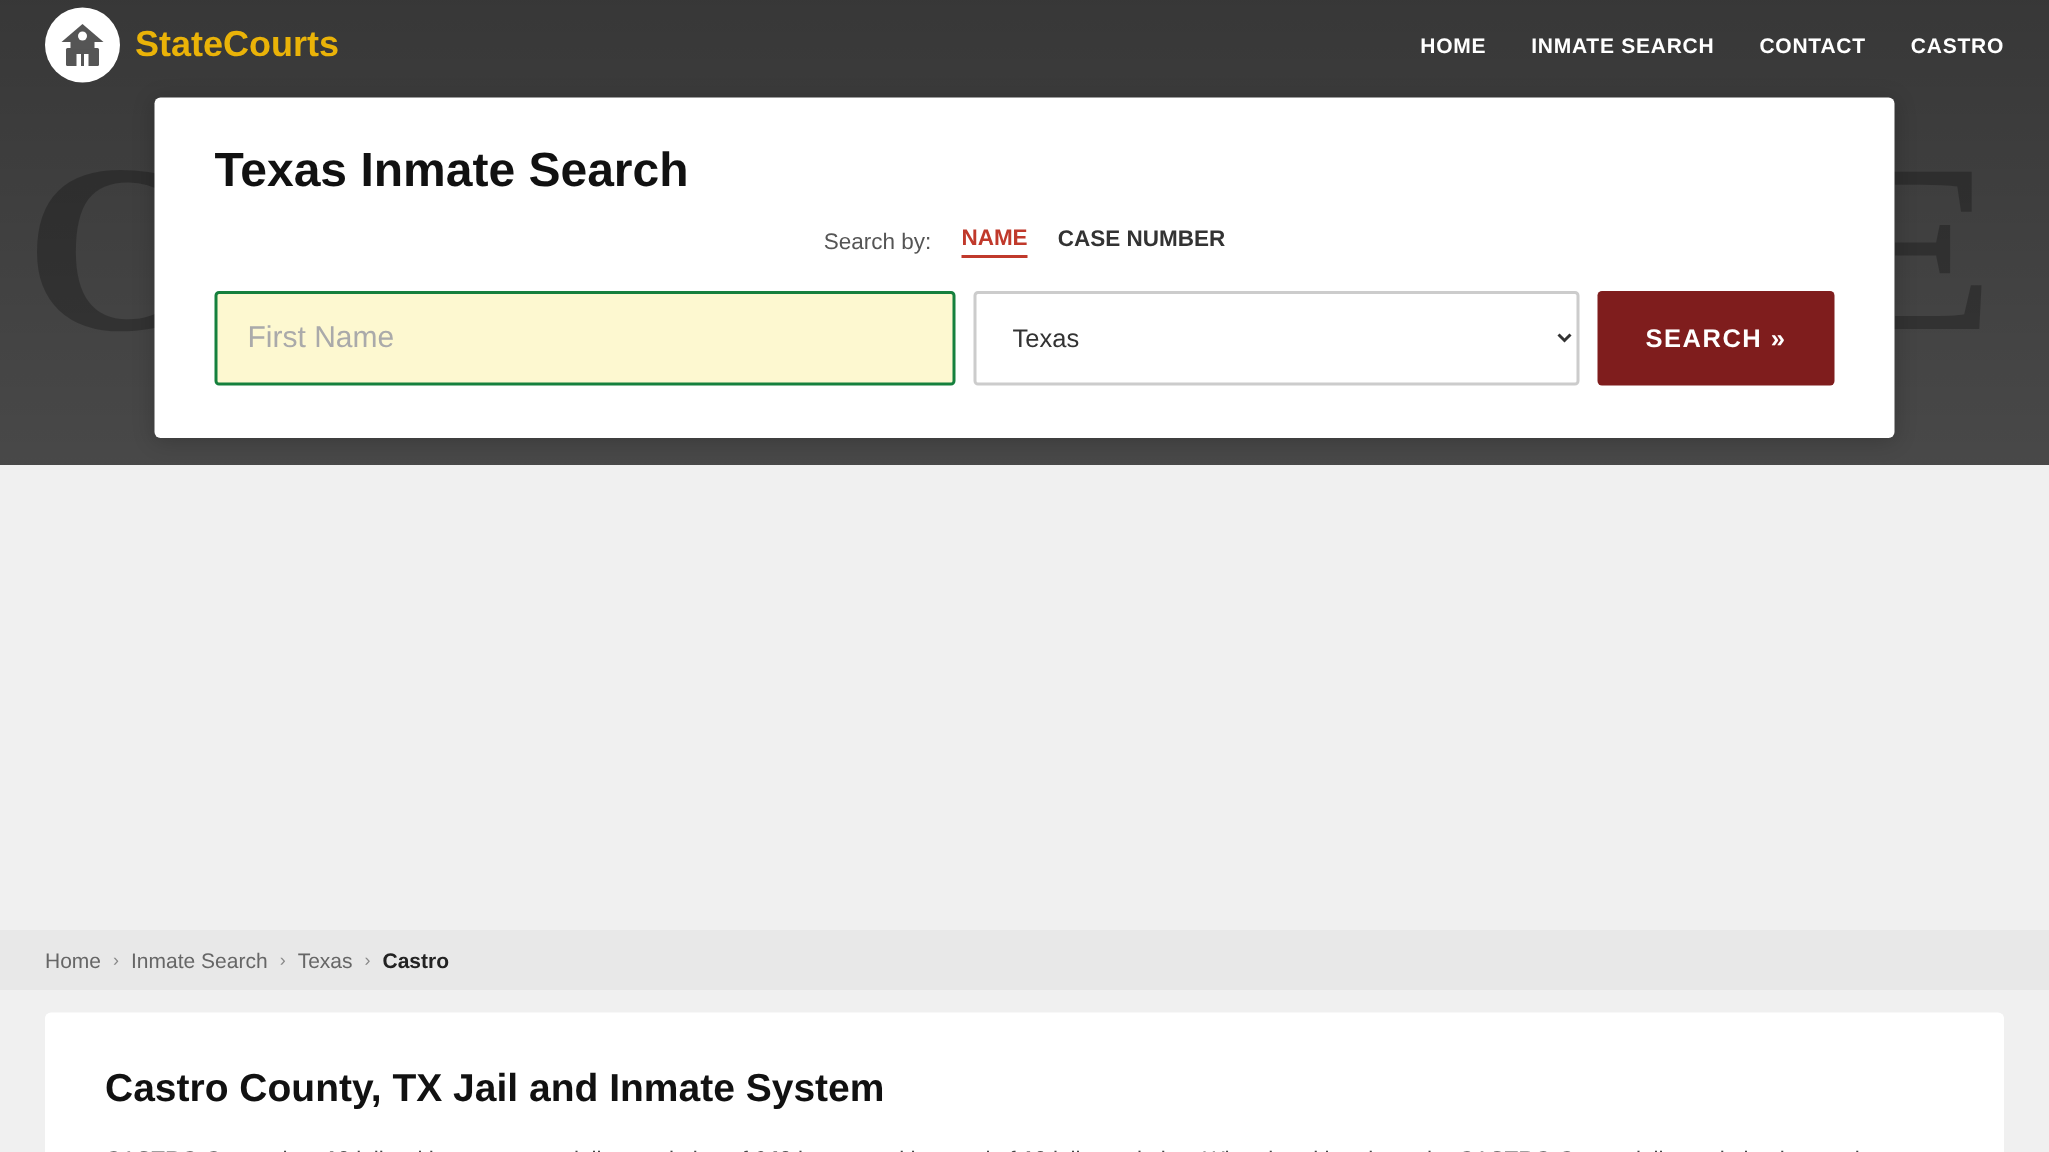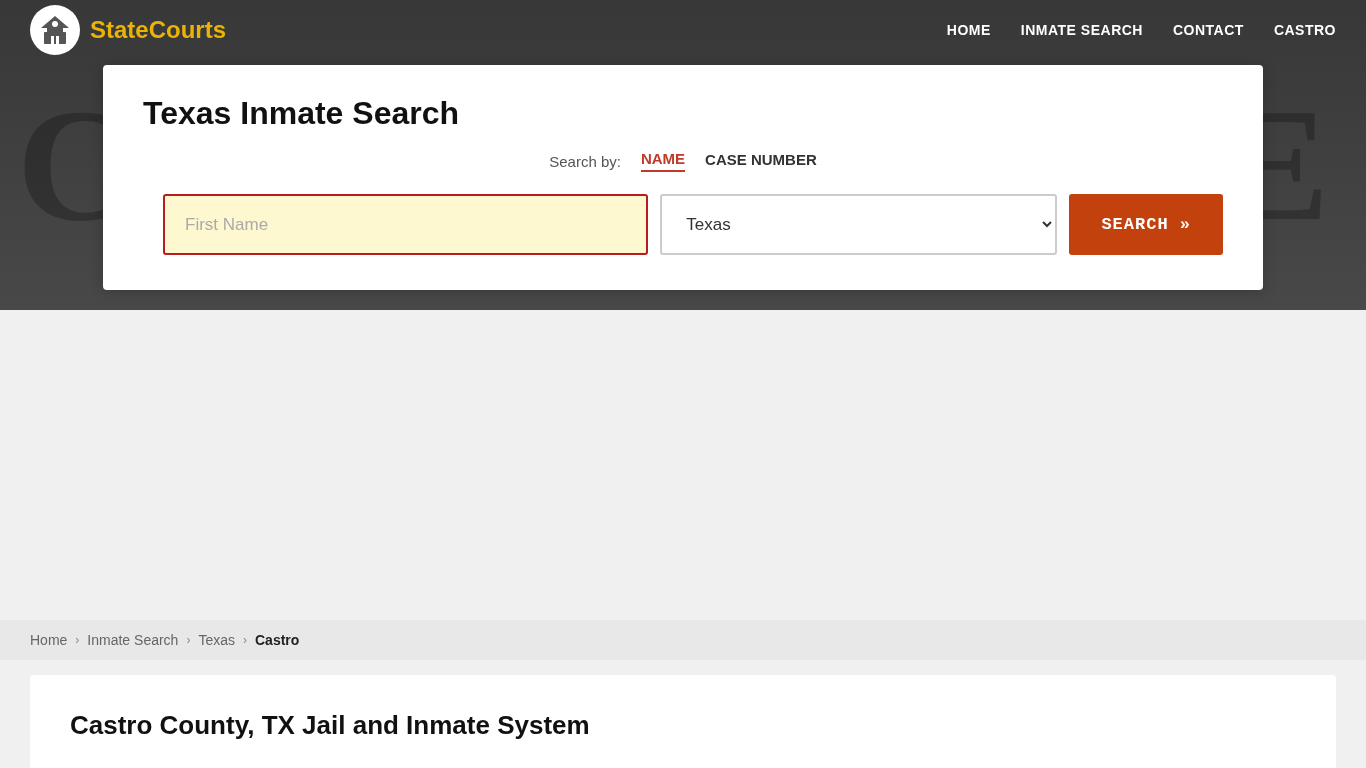--- a/index.html
+++ b/index.html
@@ -128,54 +128,52 @@
       color: #333;
     }
     .search-inputs {
       display: flex;
       gap: 12px;
       align-items: stretch;
     }
     .search-input-text {
       flex: 1;
       padding: 18px 20px;
-      border: 2px solid #b91c1c;
+      border: 2px solid #15803d;
       background: #fdf8d0;
-      font-size: 17px;
+      font-size: 20px;
       color: #888;
       border-radius: 3px;
       outline: none;
-      margin-left: 20px;
     }
     .search-input-text::placeholder {
       color: #aaa;
     }
     .search-select {
       flex: 0.8;
       padding: 18px 20px;
       border: 2px solid #ccc;
       background: white;
       font-size: 17px;
       color: #333;
       border-radius: 3px;
       outline: none;
       appearance: auto;
     }
     .search-btn {
-      background: #c2410c;
+      background: #7f1d1d;
       color: white;
       border: none;
       padding: 18px 32px;
       font-size: 17px;
       font-weight: 700;
       letter-spacing: 1px;
       border-radius: 3px;
       cursor: pointer;
       white-space: nowrap;
-      font-family: Liberation Mono, monospace;
     }
 
     
     .breadcrumb {
       background: #e8e8e8;
       padding: 12px 30px;
       display: flex;
       align-items: center;
       gap: 8px;
       font-size: 14px;

